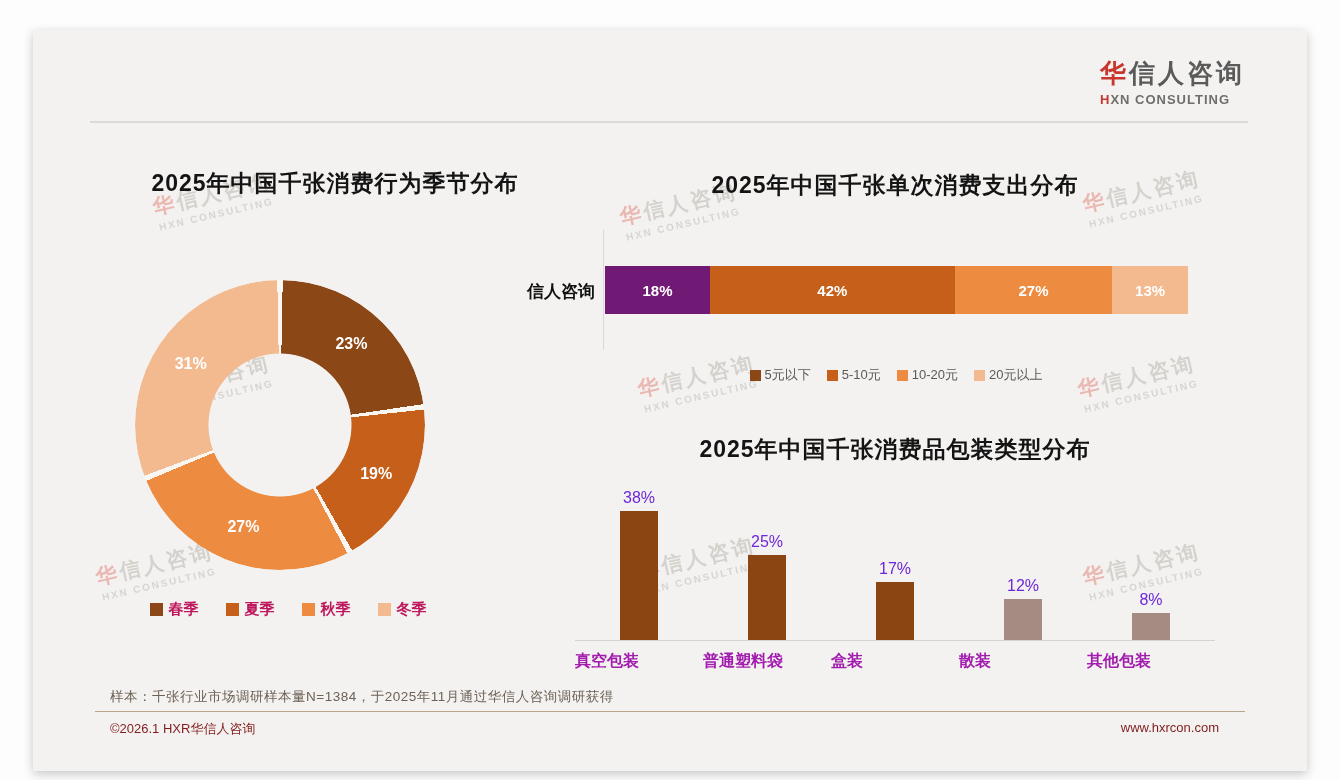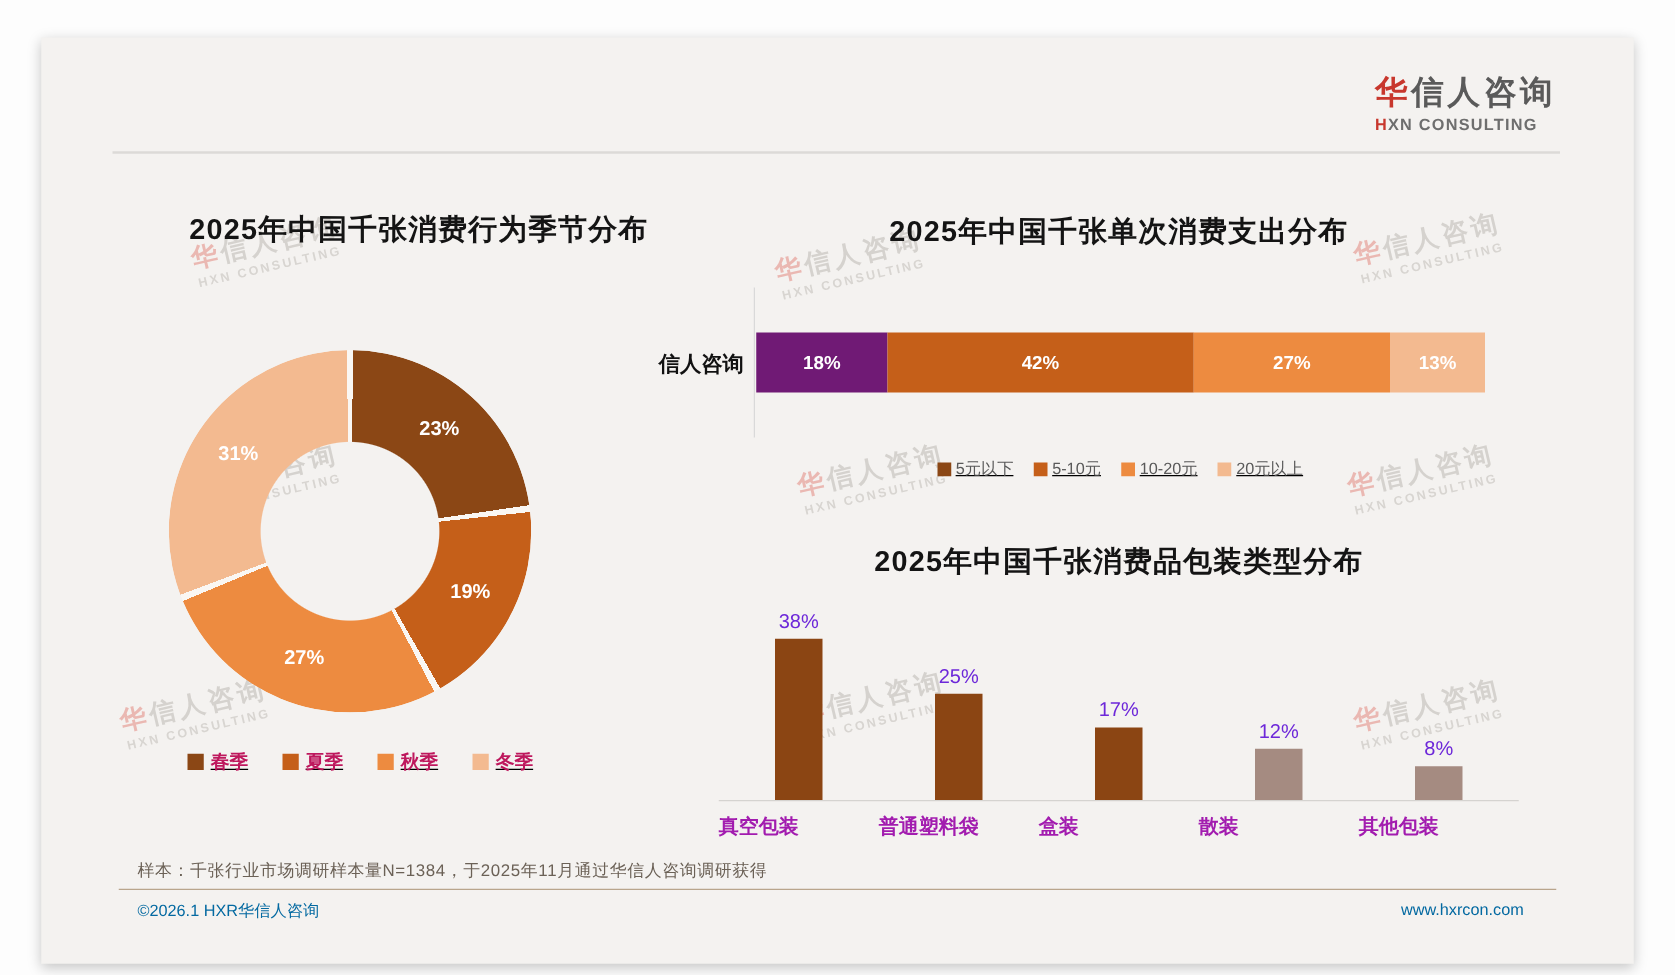--- a/index.html
+++ b/index.html
@@ -52,21 +52,21 @@
   .donut {
     width:290px; height:290px; border-radius:50%;
     -webkit-mask:radial-gradient(circle closest-side, transparent 0 49%, #000 49.6%);
     mask:radial-gradient(circle closest-side, transparent 0 49%, #000 49.6%);
   }
   .donut-label {
     position:absolute; transform:translate(-50%,-50%);
     font-size:16px; font-weight:bold; color:#ffffff; z-index:2;
   }
   .legend { position:absolute; z-index:2; display:flex; justify-content:center; align-items:center; }
-  .legend-item { display:flex; align-items:center; white-space:nowrap;text-decoration:underline; }
+  .legend-item { display:flex; align-items:center; white-space:nowrap; }
   .legend-swatch { display:inline-block; }
   .donut-legend { left:90px; top:570px; width:330px; gap:27px; }
   .donut-legend .legend-swatch { width:13px; height:13px; margin-right:6px; }
   .donut-legend .legend-text { font-size:15px; font-weight:bold; color:#be185d; }
   
   .stacked-plot {
     position:absolute; left:570px; top:200px; width:586px; height:120px;
     border-left:1px solid #d9d9d9; z-index:1;
   }
   .row-label {
@@ -100,21 +100,21 @@
     font-size:13.5px; color:#6b6156; letter-spacing:0.5px;
   }
   .footer-divider {
     position:absolute; left:62px; top:681px; width:1150px; height:1px;
     background:#b9a58c; z-index:2;
   }
   .footer-row {
     position:absolute; left:0; top:690px; width:100%; z-index:2;
     display:flex; justify-content:space-between;
     padding:0 88px 0 77px;
-    font-size:13px; color:#0369a1;
+    font-size:13px; color:#7f1d1d;
   }
 </style>
 </head>
 <body>
 
 <div class="card">
 
   <div class="wm-layer">
     <div class="wm wm1">
       <div class="wm-cn"><span class="wm-first">华</span><span>信人咨询</span></div>

